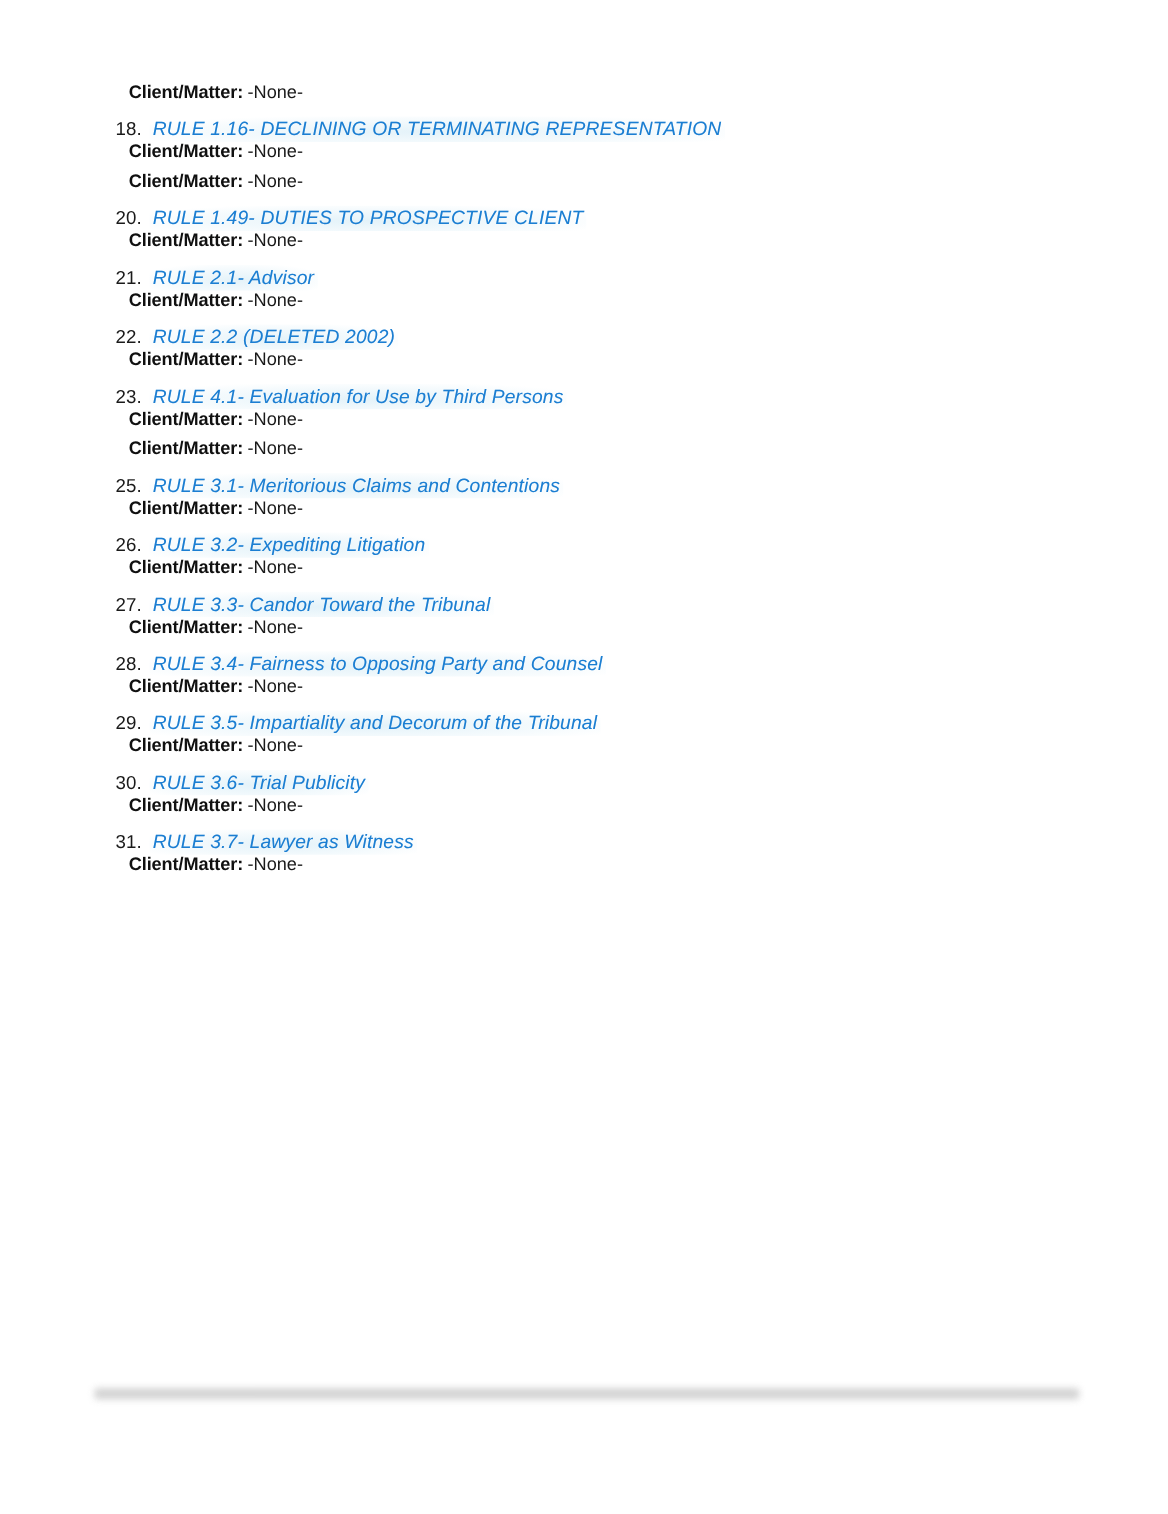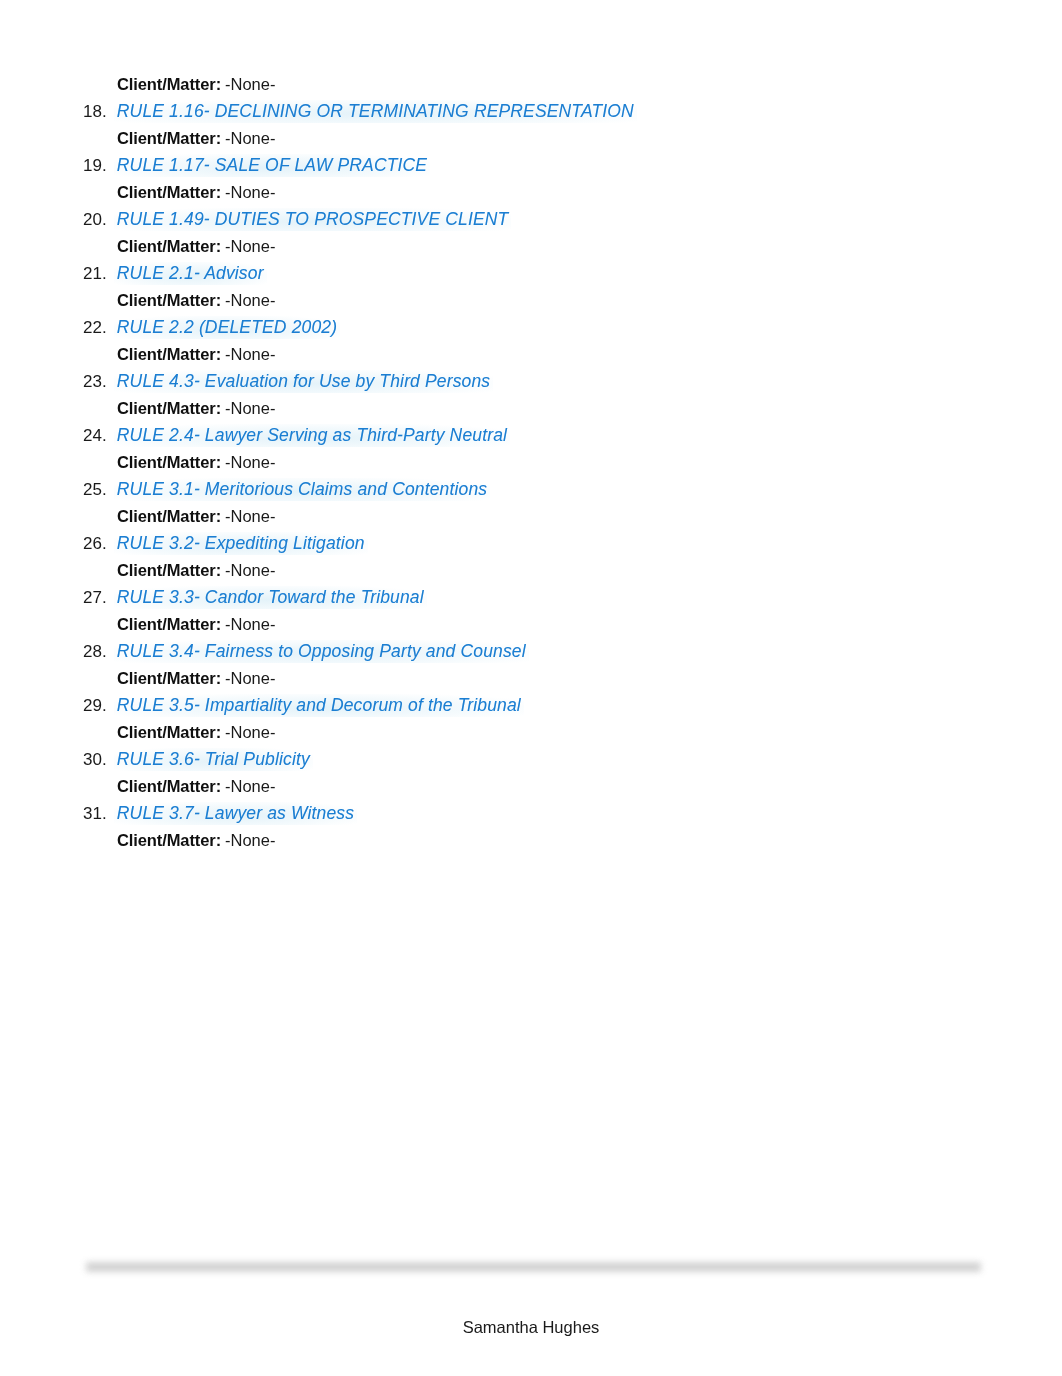--- a/index.html
+++ b/index.html
@@ -30,23 +30,23 @@
     left: 0;
     top: 71px;
     width: 1062px;
   }
 
   .entry { display: block; }
 
   .rule-line {
     display: block;
     white-space: nowrap;
-    padding-left: 83px;
+    padding-left: 105px;
     height: 27px;
-    line-height: 27px;
+    line-height: 38px;
     font-size: 17.5px;
   }
 
   .rule-num {
     color: #1a1a1a;
     font-style: normal;
     font-size: 17px;
     letter-spacing: 0.1px;
   }
 
@@ -185,41 +185,39 @@
     <div class="cm-line">
       <span class="cm-label">Client/Matter:</span><span class="cm-value">-None-</span>
     </div>
 
     <div id="entries-container">
         <div class="entry">
           <div class="rule-line"><span class="rule-num">18.</span> <a class="rule-link" href="#">RULE 1.16-  DECLINING OR TERMINATING REPRESENTATION</a></div>
           <div class="cm-line"><span class="cm-label">Client/Matter:</span><span class="cm-value">-None-</span></div>
         </div>
         <div class="entry">
-          <div class="rule-line"><span class="rule-num">19.</span> <a class="rule-link" href="#">RULE 1.17-  SALE OF LAW PRACTICE</a></div>
           <div class="cm-line"><span class="cm-label">Client/Matter:</span><span class="cm-value">-None-</span></div>
         </div>
         <div class="entry">
           <div class="rule-line"><span class="rule-num">20.</span> <a class="rule-link" href="#">RULE 1.49-  DUTIES TO PROSPECTIVE CLIENT</a></div>
           <div class="cm-line"><span class="cm-label">Client/Matter:</span><span class="cm-value">-None-</span></div>
         </div>
         <div class="entry">
           <div class="rule-line"><span class="rule-num">21.</span> <a class="rule-link" href="#">RULE 2.1-  Advisor</a></div>
           <div class="cm-line"><span class="cm-label">Client/Matter:</span><span class="cm-value">-None-</span></div>
         </div>
         <div class="entry">
           <div class="rule-line"><span class="rule-num">22.</span> <a class="rule-link" href="#">RULE 2.2  (DELETED 2002)</a></div>
           <div class="cm-line"><span class="cm-label">Client/Matter:</span><span class="cm-value">-None-</span></div>
         </div>
         <div class="entry">
-          <div class="rule-line"><span class="rule-num">23.</span> <a class="rule-link" href="#">RULE 4.3-  Evaluation for Use by Third Persons</a></div>
-          <div class="cm-line"><span class="cm-label">Client/Matter:</span><span class="cm-value">-None-</span></div>
-        </div>
-        <div class="entry">
-          <div class="rule-line"><span class="rule-num">24.</span> <a class="rule-link" href="#">RULE 2.4-  Lawyer Serving as Third-Party Neutral</a></div>
+          <div class="rule-line"><span class="rule-num">23.</span> <a class="rule-link" href="#">RULE 4.1-  Evaluation for Use by Third Persons</a></div>
+          <div class="cm-line"><span class="cm-label">Client/Matter:</span><span class="cm-value">-None-</span></div>
+        </div>
+        <div class="entry">
           <div class="cm-line"><span class="cm-label">Client/Matter:</span><span class="cm-value">-None-</span></div>
         </div>
         <div class="entry">
           <div class="rule-line"><span class="rule-num">25.</span> <a class="rule-link" href="#">RULE 3.1-  Meritorious Claims and Contentions</a></div>
           <div class="cm-line"><span class="cm-label">Client/Matter:</span><span class="cm-value">-None-</span></div>
         </div>
         <div class="entry">
           <div class="rule-line"><span class="rule-num">26.</span> <a class="rule-link" href="#">RULE 3.2-  Expediting Litigation</a></div>
           <div class="cm-line"><span class="cm-label">Client/Matter:</span><span class="cm-value">-None-</span></div>
         </div>
@@ -244,16 +242,15 @@
           <div class="cm-line"><span class="cm-label">Client/Matter:</span><span class="cm-value">-None-</span></div>
         </div>
       </div>
 
   </div>
 
   <div id="footer">
     <div id="footer-rule"></div>
 
 
-    <div id="footer-user">Samantha Hughes</div>
   </div>
 
 </div>
 
 </body></html>

